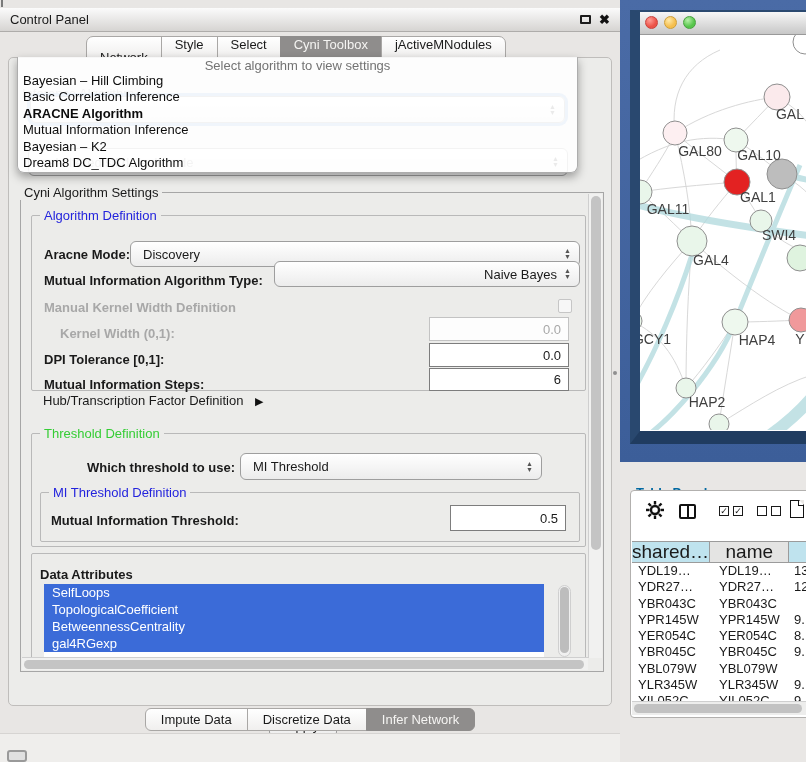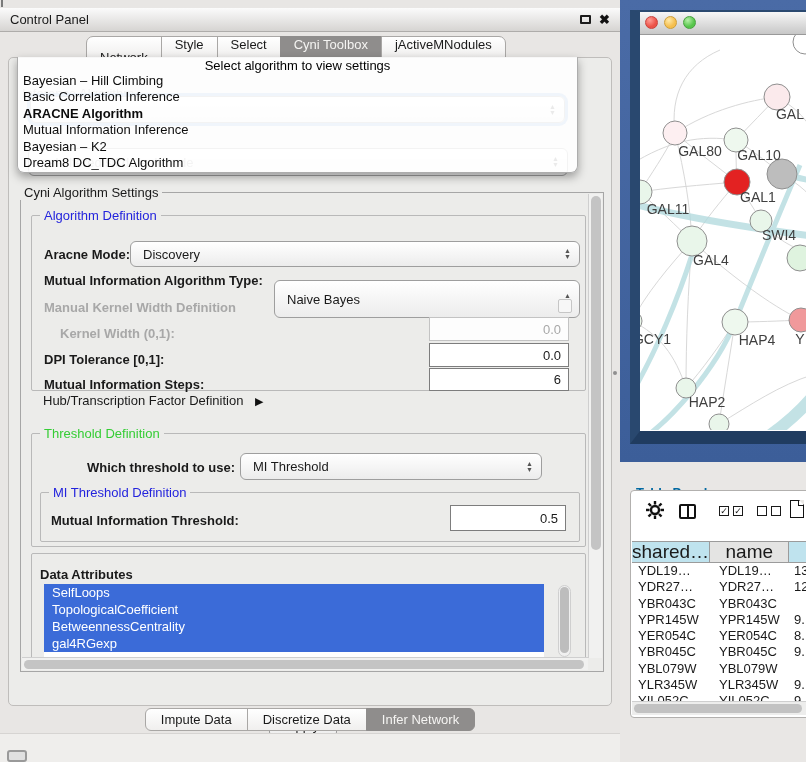--- a/index.html
+++ b/index.html
@@ -38,21 +38,21 @@
   .combo-arrows { position:absolute; right:8px; top:50%; transform:translateY(-50%);
     display:flex; flex-direction:column; font-size:7px; line-height:6px; color:#555; }
   #under-combo1 { left:30px; top:96px; width:535px; height:27px;
     box-shadow:0 0 0 3px rgba(110,160,220,.85); }
   #under-combo2 { left:28px; top:148px; width:540px; height:28px; color:#9a9a9a; }
 
   
   #algo-dd { left:17px; top:57px; width:561px; height:116px; z-index:50;
     background:rgba(255,255,255,.88); border:1px solid #adadad; border-top:none;
     border-radius:0 0 7px 7px; box-shadow:0 4px 10px rgba(0,0,0,.35); overflow:hidden; }
-  #algo-dd-prompt { height:16px; text-align:center; color:#000000; padding-top:1px; }
+  #algo-dd-prompt { height:16px; text-align:center; color:#737373; padding-top:1px; }
   .dd-item { padding-left:5px; height:16.4px; line-height:16.4px; color:#0c0c0c; }
   .dd-item.bold { font-weight:bold; }
 
   
   #settings { left:20px; top:192px; width:584px; height:480px; background:#ececea;
     border:1px solid #a6a6a6; overflow:hidden; }
   .legend { position:absolute; top:-8px; left:8px; background:#ececea; padding:0 4px; white-space:nowrap; }
   #settings-legend-wrap { left:20px; top:185px; z-index:6; background:#ececea; padding:0 4px; }
   .grp { position:absolute; border:1px solid #b9b9b9; border-radius:2px; }
   .blue  { color:#2323dd; }
@@ -214,21 +214,21 @@
       <div id="alg-grp" class="grp">
         <span class="legend blue">Algorithm Definition</span>
 
         <span class="lab" style="left:12px; top:31px;">Aracne Mode:</span>
         <div class="mac-combo" style="position:absolute; left:98px; top:25px; width:450px; height:26px;">
           <span>Discovery</span>
           <span class="combo-arrows">▲<br>▼</span>
         </div>
 
         <span class="lab" style="left:12px; top:57px;">Mutual Information Algorithm Type:</span>
-        <div class="mac-combo" style="position:absolute; left:242px; top:64px; width:306px; height:38px;">
+        <div class="mac-combo" style="position:absolute; left:242px; top:45px; width:306px; height:26px;justify-content:flex-end;">
           <span>Naive Bayes</span>
           <span class="combo-arrows">▲<br>▼</span>
         </div>
 
         <span class="lab dis" style="left:12px; top:84px;">Manual Kernel Width Definition</span>
         <span class="chk" style="left:526px; top:83px;"></span>
 
         <span class="lab dis" style="left:12px; top:110px;margin-left:16px;">Kernel Width (0,1):</span>
         <div class="tfield dis" style="left:397px; top:101px; width:140px; height:24px;">
           <span>0.0</span>

